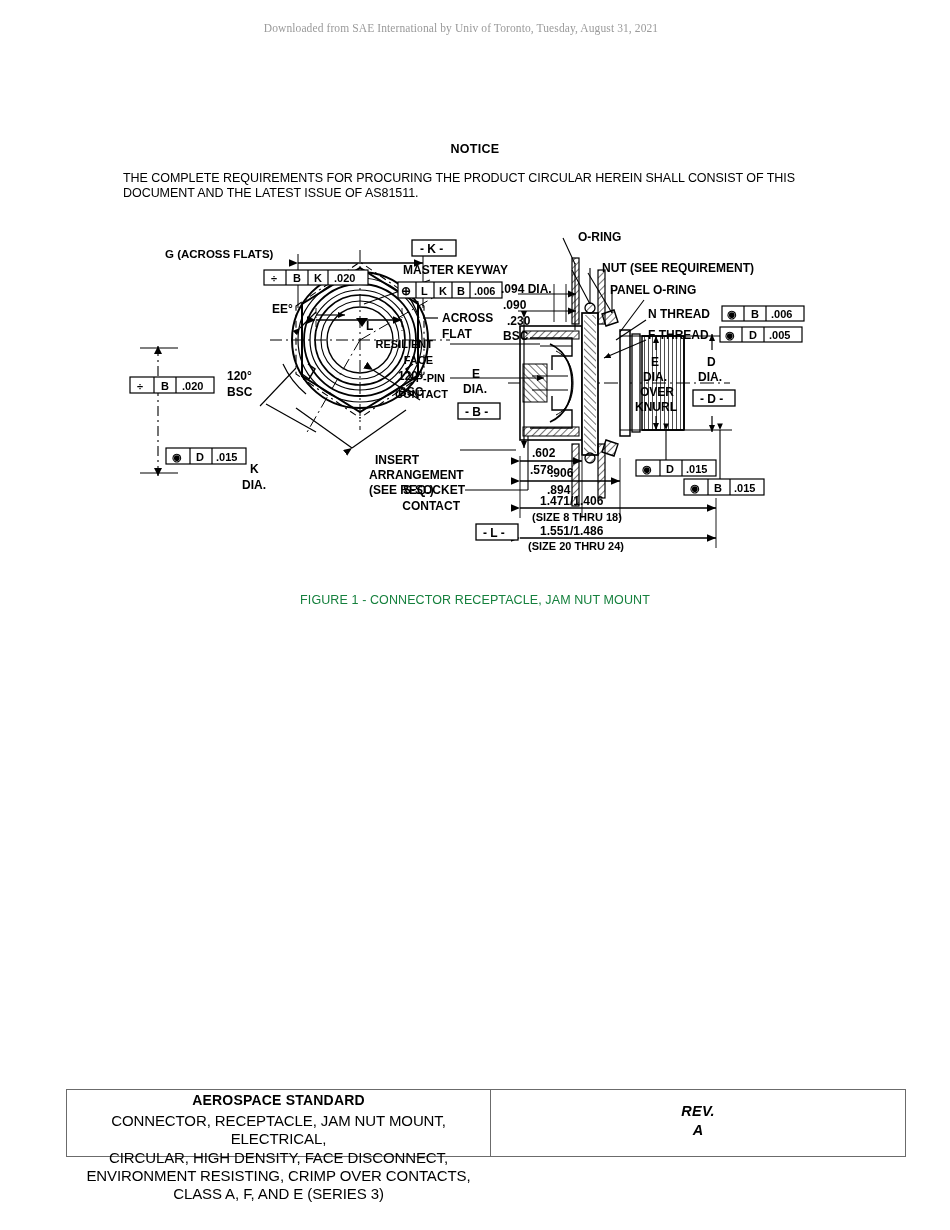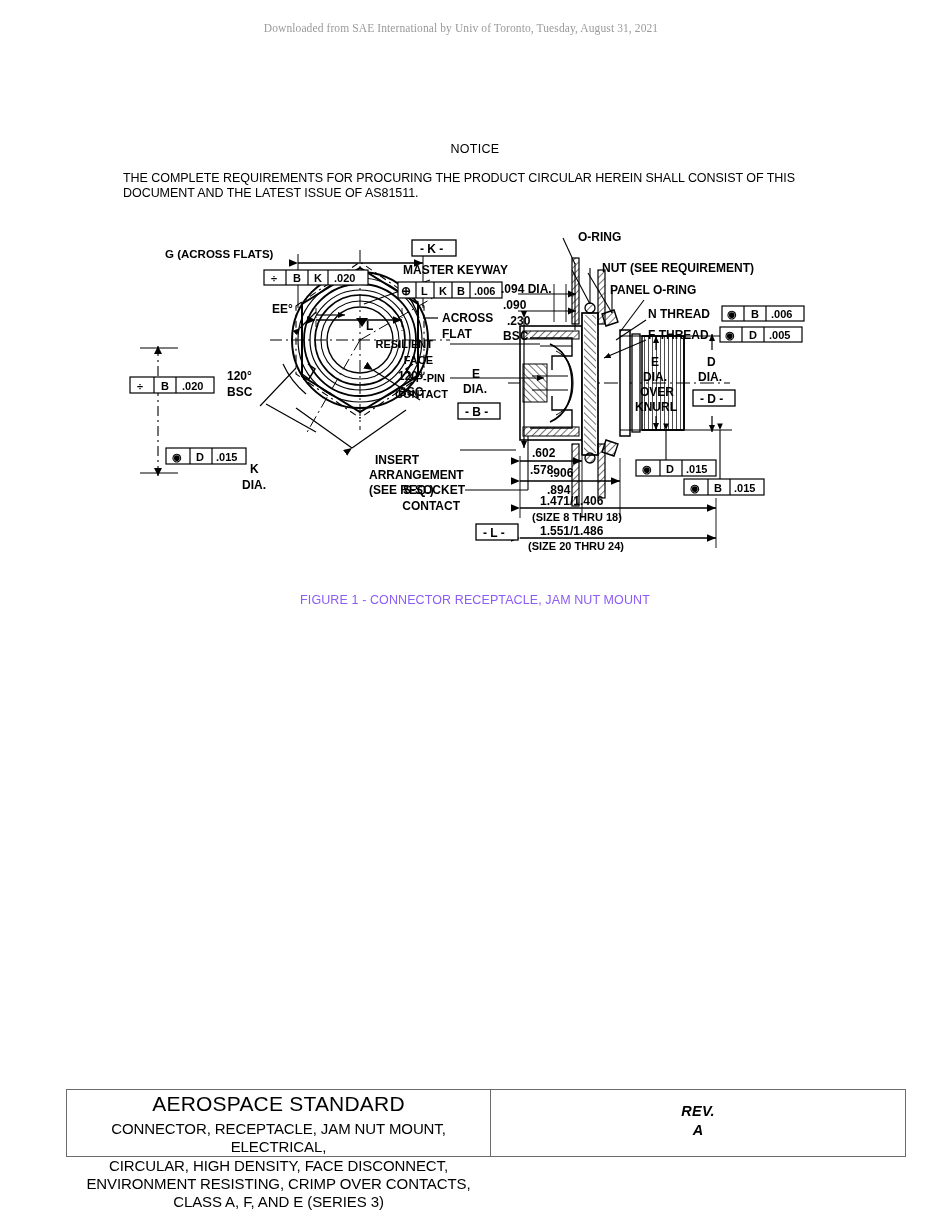--- a/index.html
+++ b/index.html
@@ -32,20 +32,21 @@
 
   
   .notice-title {
     position: absolute;
     top: 142px;
     left: 0;
     width: 950px;
     text-align: center;
     font-size: 12.5px;
     letter-spacing: 0.3px;
+    font-weight: bold;
   }
   .notice-body {
     position: absolute;
     top: 171px;
     left: 123px;
     width: 690px;
     font-size: 12.5px;
     line-height: 1.18;
     letter-spacing: -0.05px;
   }
@@ -60,21 +61,21 @@
   }
   .figure-svg { display: block; }
 
   .fig-caption {
     position: absolute;
     top: 593px;
     left: 0;
     width: 950px;
     text-align: center;
     font-size: 12.5px;
-    color: #8b5cf6;
+    color: #15803d;
     letter-spacing: 0.1px;
   }
 
   
   .titleblock {
     position: absolute;
     left: 66px;
     top: 1089px;
     width: 840px;
     height: 68px;
@@ -96,22 +97,22 @@
   }
   .tb-mid {
     width: 424px;
     border-right: 1.2px solid #6b6b6b;
     display: flex;
     flex-direction: column;
     align-items: center;
     padding-top: 2px;
   }
   .tb-mid-head {
-    font-size: 21px;
-    font-weight: normal;
+    font-size: 14px;
+    font-weight: bold;
     letter-spacing: 0.2px;
     line-height: 1.15;
   }
   .tb-rule {
     width: 100%;
     height: 1.2px;
     background: #6b6b6b;
     margin-top: 2px;
     margin-bottom: 2px;
   }

